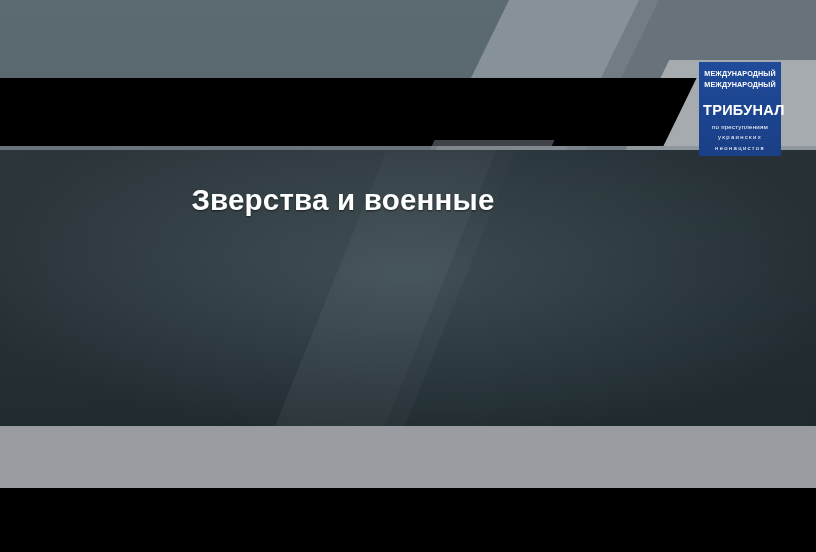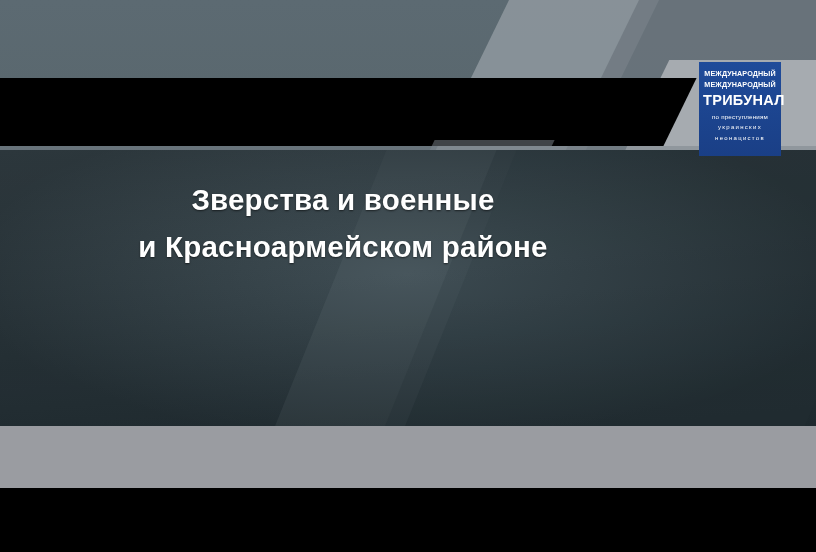--- a/index.html
+++ b/index.html
@@ -156,21 +156,21 @@
     font-size: 7.2px;
     font-weight: bold;
     letter-spacing: .1px;
     line-height: 11px;
   }
   .tb-l3 {
     font-size: 14.5px;
     font-weight: bold;
     line-height: 18px;
     letter-spacing: .3px;
-    margin-top: 1px;
+    margin-top: 11px;
   }
   .tb-l4 {
     font-size: 6.2px;
     line-height: 11px;
     letter-spacing: .2px;
     margin-top: 2px;
   }
   .tb-l5, .tb-l6 {
     font-size: 6px;
     line-height: 11px;
@@ -201,21 +201,20 @@
   </div>
 
   <div class="mid">
     <div class="mid-diag"></div>
     <div class="mid-diag2"></div>
     <div class="mid-vignette"></div>
   </div>
 
   <div class="title-block">
     <div class="title-line">Зверства и военные</div>
-    <div class="title-line">и Красноармейском районе</div>
   </div>
 
   <div class="gray-band"></div>
   <div class="black-bottom"></div>
 
   <div class="tribunal">
     <div class="tb-l1">МЕЖДУНАРОДНЫЙ</div>
     <div class="tb-l2">МЕЖДУНАРОДНЫЙ</div>
     <div class="tb-l3">ТРИБУНАЛ</div>
     <div class="tb-l4">по преступлениям</div>

